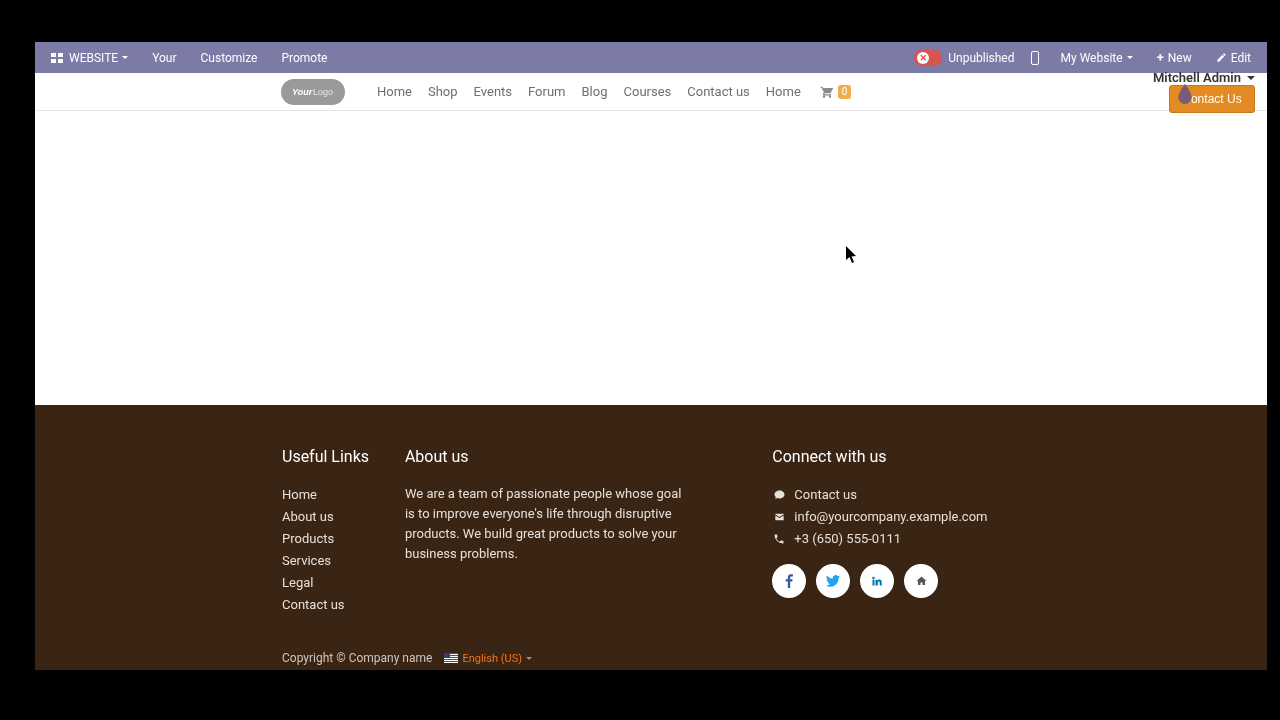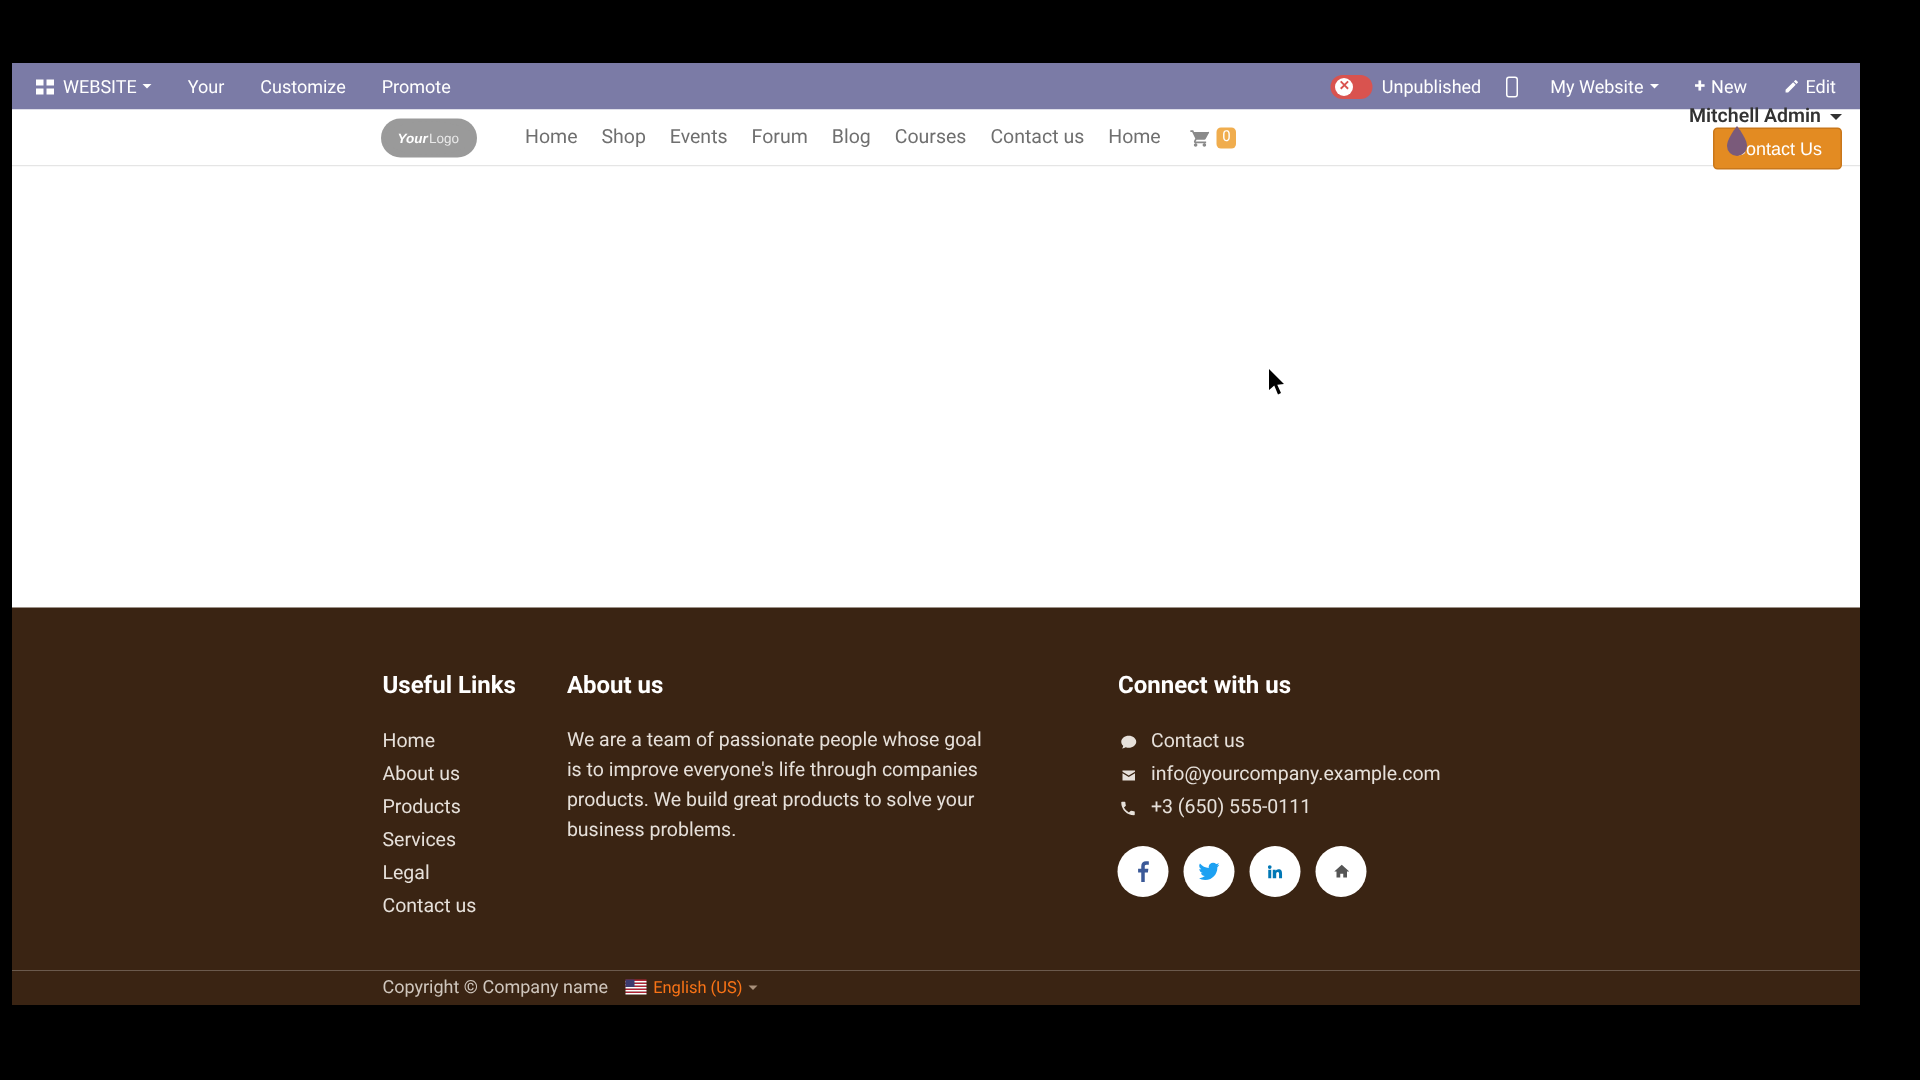--- a/index.html
+++ b/index.html
@@ -1,17 +1,17 @@
 <!DOCTYPE html>
 <html><head>
 <meta charset="utf-8">
 <style>
 * { box-sizing: border-box; margin: 0; padding: 0; }
 body { font-family: -apple-system, "Segoe UI", Roboto, "Helvetica Neue", Arial, sans-serif; background:#000; width:1280px; height:720px; overflow:hidden; }
-.page-frame { position:absolute; left:8px; top:42px; width:1232px; height:627px; background:#fff; }
+.page-frame { position:absolute; left:35px; top:42px; width:1232px; height:627px; background:#fff; }
 .topbar { height:31px; background:#7B7BA6; color:#fff; display:flex; align-items:center; font-size:12px; padding:0 4px; }
 .topbar .tb-item { padding:0 12px; height:31px; display:flex; align-items:center; cursor:pointer; }
 .tb-left { display:flex; align-items:center; }
 .tb-right { margin-left:auto; display:flex; align-items:center; }
 .grid-icon { width:12px; height:10px; display:inline-block; margin-right:6px; background:
   linear-gradient(#fff,#fff) 0 0/5px 4px no-repeat,
   linear-gradient(#fff,#fff) 7px 0/5px 4px no-repeat,
   linear-gradient(#fff,#fff) 0 6px/5px 4px no-repeat,
   linear-gradient(#fff,#fff) 7px 6px/5px 4px no-repeat; }
 .caret { width:0; height:0; border-left:4px solid transparent; border-right:4px solid transparent; border-top:4px solid #fff; display:inline-block; margin-left:4px; vertical-align:middle; }
@@ -38,21 +38,21 @@
 .user-name .caret { border-top-color:#333; margin-left:6px; }
 .cta-btn { background:#e38b22; color:#fff; border:1px solid #c9771a; border-radius:3px; padding:6px 12px; font-size:12px; cursor:pointer; margin-left:10px; }
 .droplet { position:absolute; right:72px; top:40px; width:20px; height:24px; cursor:pointer; }
 .droplet svg { display:block; }
 
 .content-area { height: calc(627px - 31px - 38px - 241px - 23px); background:#fff; }
 
 .footer { background:#3a2413; color:#e6e0da; padding:42px 0 30px 0; }
 .footer-inner { width:740px; margin-left:247px; display:flex; }
 .col { }
-.col h4 { color:#fff; font-size:16px; font-weight:700; margin-bottom:18px; }
+.col h4 { color:#fff; font-size:16px; font-weight:400; margin-bottom:18px; }
 .col-links { width:128px; }
 .col-links ul { list-style:none; }
 .col-links li { font-size:13px; line-height:1.7; cursor:pointer; }
 .col-about { width:292px; }
 .col-about p { font-size:13px; line-height:1.55; margin-bottom:16px; }
 .col-connect { margin-left:auto; width:260px; margin-left:87px; }
 .footer-inner .spacer { flex:1; }
 .connect-list { list-style:none; }
 .connect-list li { font-size:13px; line-height:1.7; display:flex; align-items:center; gap:8px; }
 .connect-list li .fi { width:14px; display:inline-flex; justify-content:center; }
@@ -184,21 +184,21 @@
           <li>Home</li>
           <li>About us</li>
           <li>Products</li>
           <li>Services</li>
           <li>Legal</li>
           <li>Contact us</li>
         </ul>
       </div>
       <div class="col col-about">
         <h4>About us</h4>
-        <p>We are a team of passionate people whose goal is to improve everyone's life through companies products. We build great products to solve your business problems.</p>
+        <p>We are a team of passionate people whose goal is to improve everyone's life through disruptive products. We build great products to solve your business problems.</p>
       </div>
       <div class="spacer"></div>
       <div class="col col-connect">
         <h4>Connect with us</h4>
         <ul class="connect-list">
           <li>
             <span class="fi">
               <svg width="13" height="12" viewBox="0 0 24 24" fill="#e6e0da">
                   <path d="M12 3C6.5 3 2 6.58 2 11c0 2.08 1 3.97 2.64 5.39-.17 1.36-.73 2.77-1.58 3.61 1.93-.2 3.68-.92 4.98-1.77C9.5 18.73 10.72 19 12 19c5.5 0 10-3.58 10-8S17.5 3 12 3z"></path>
                 </svg>

